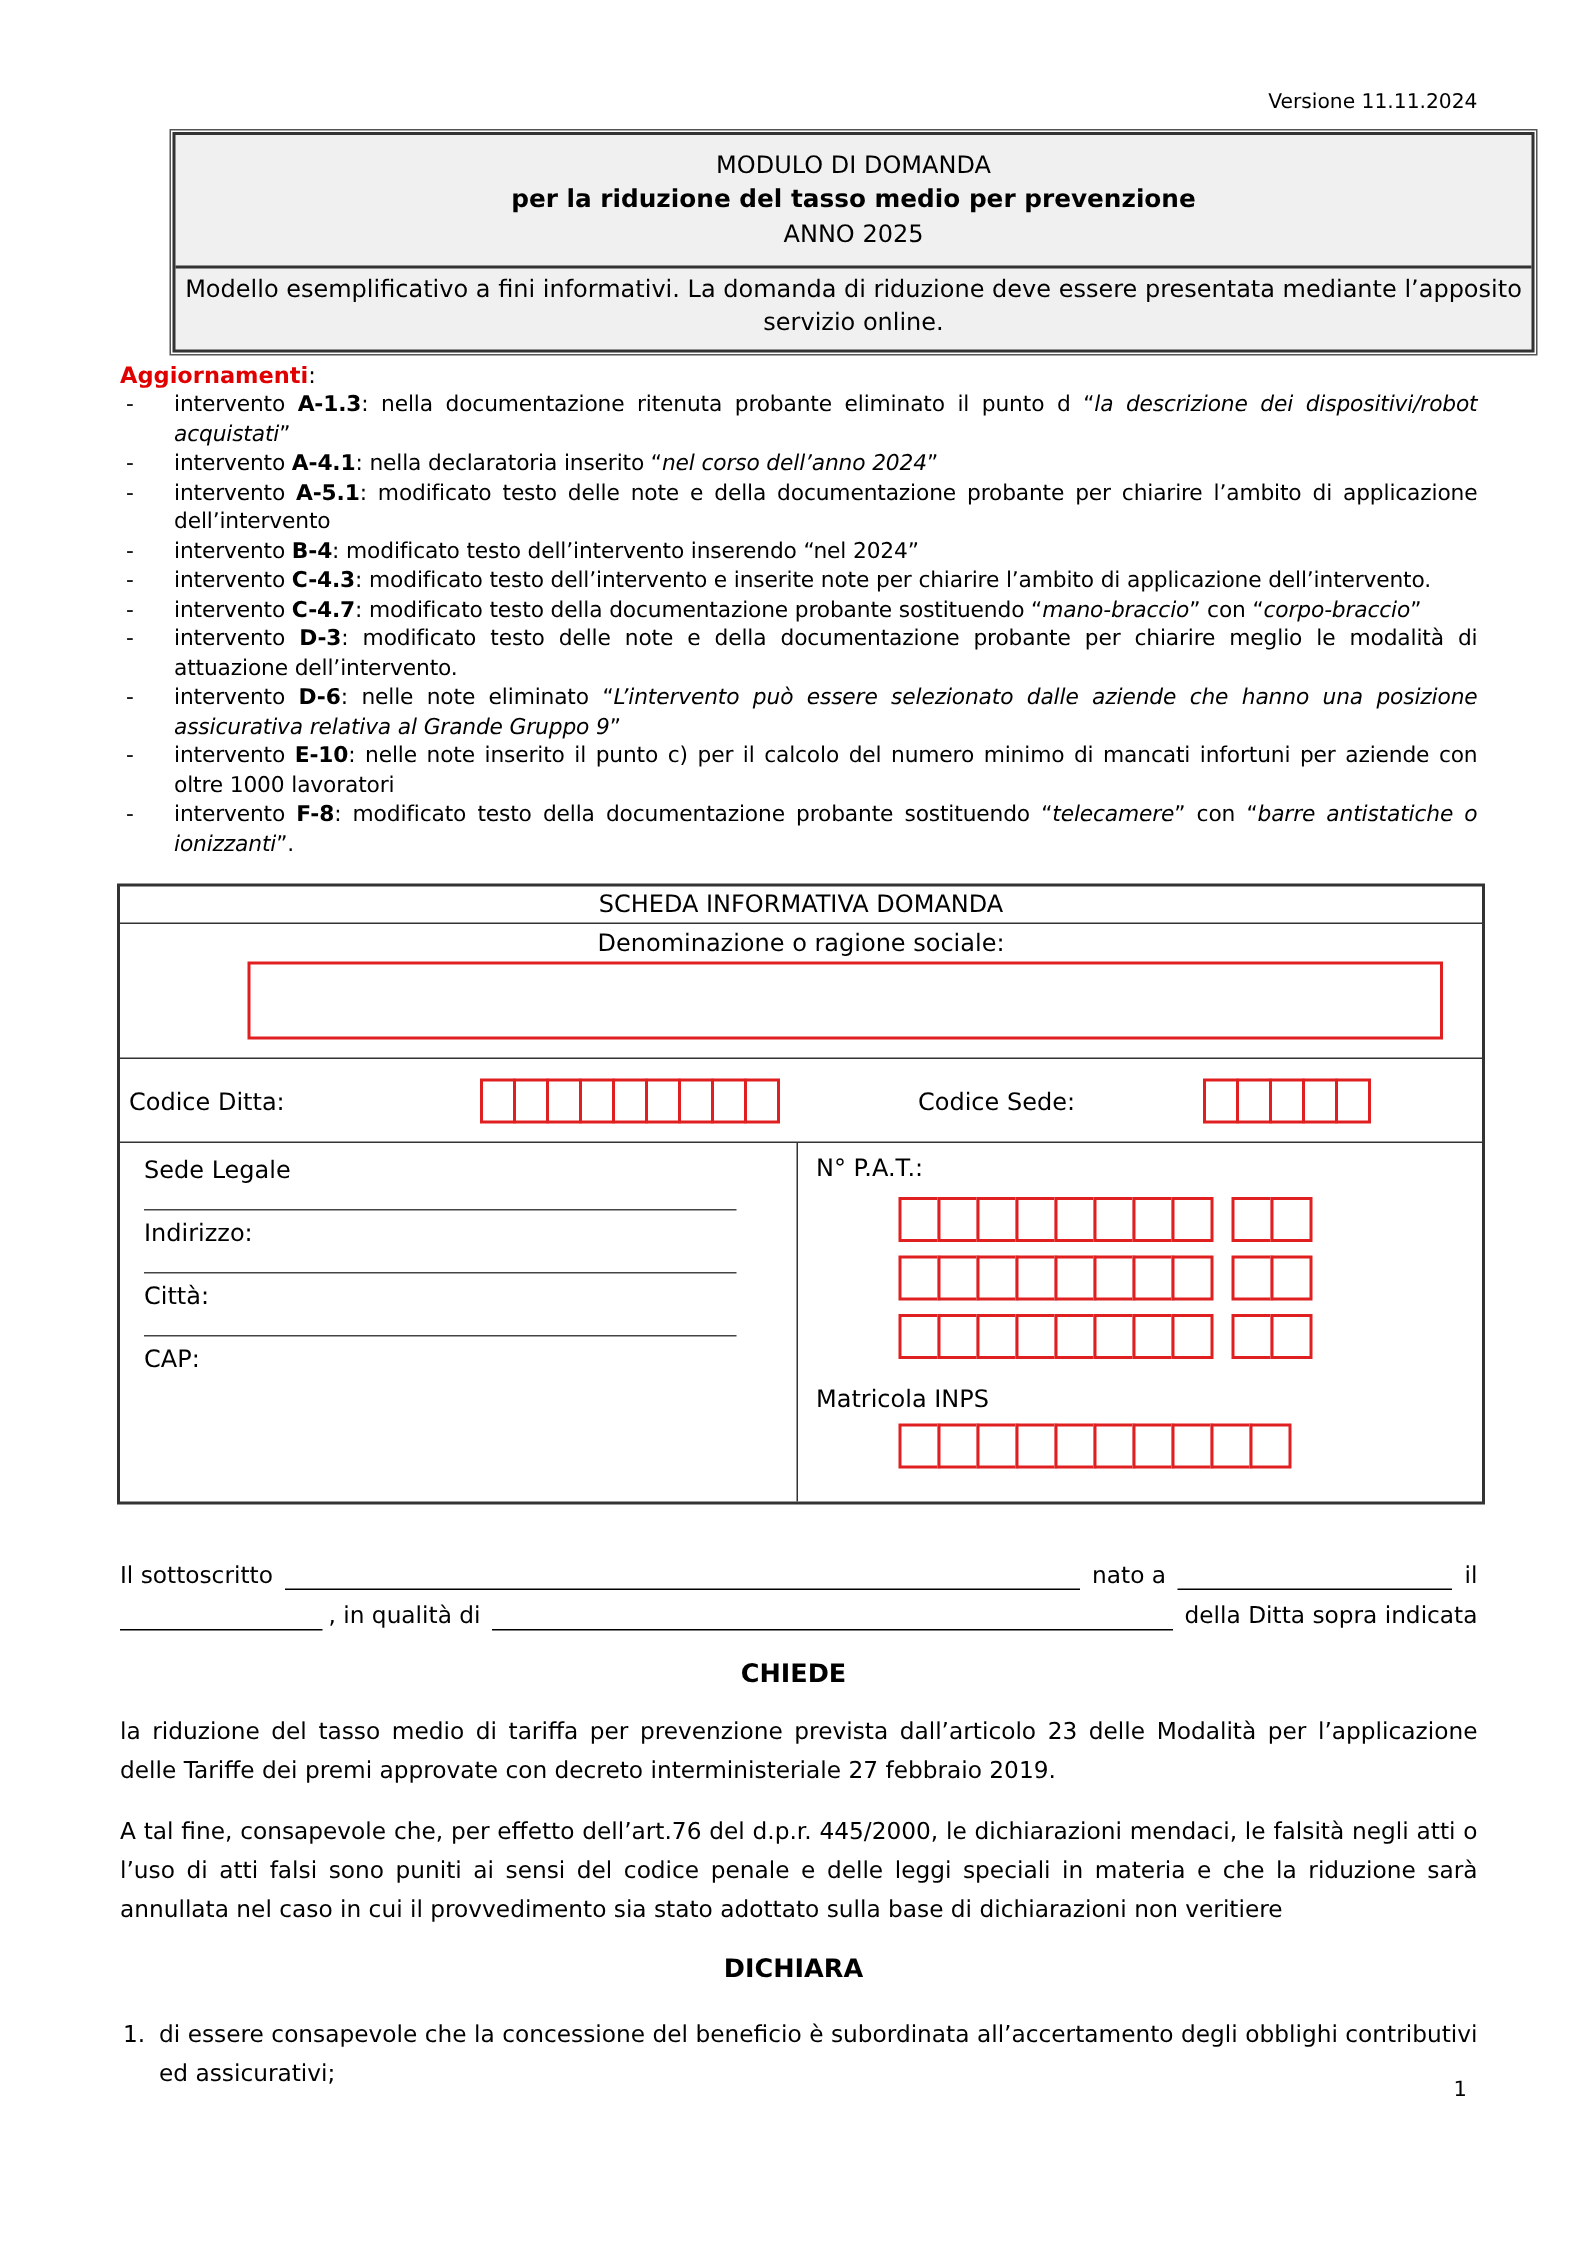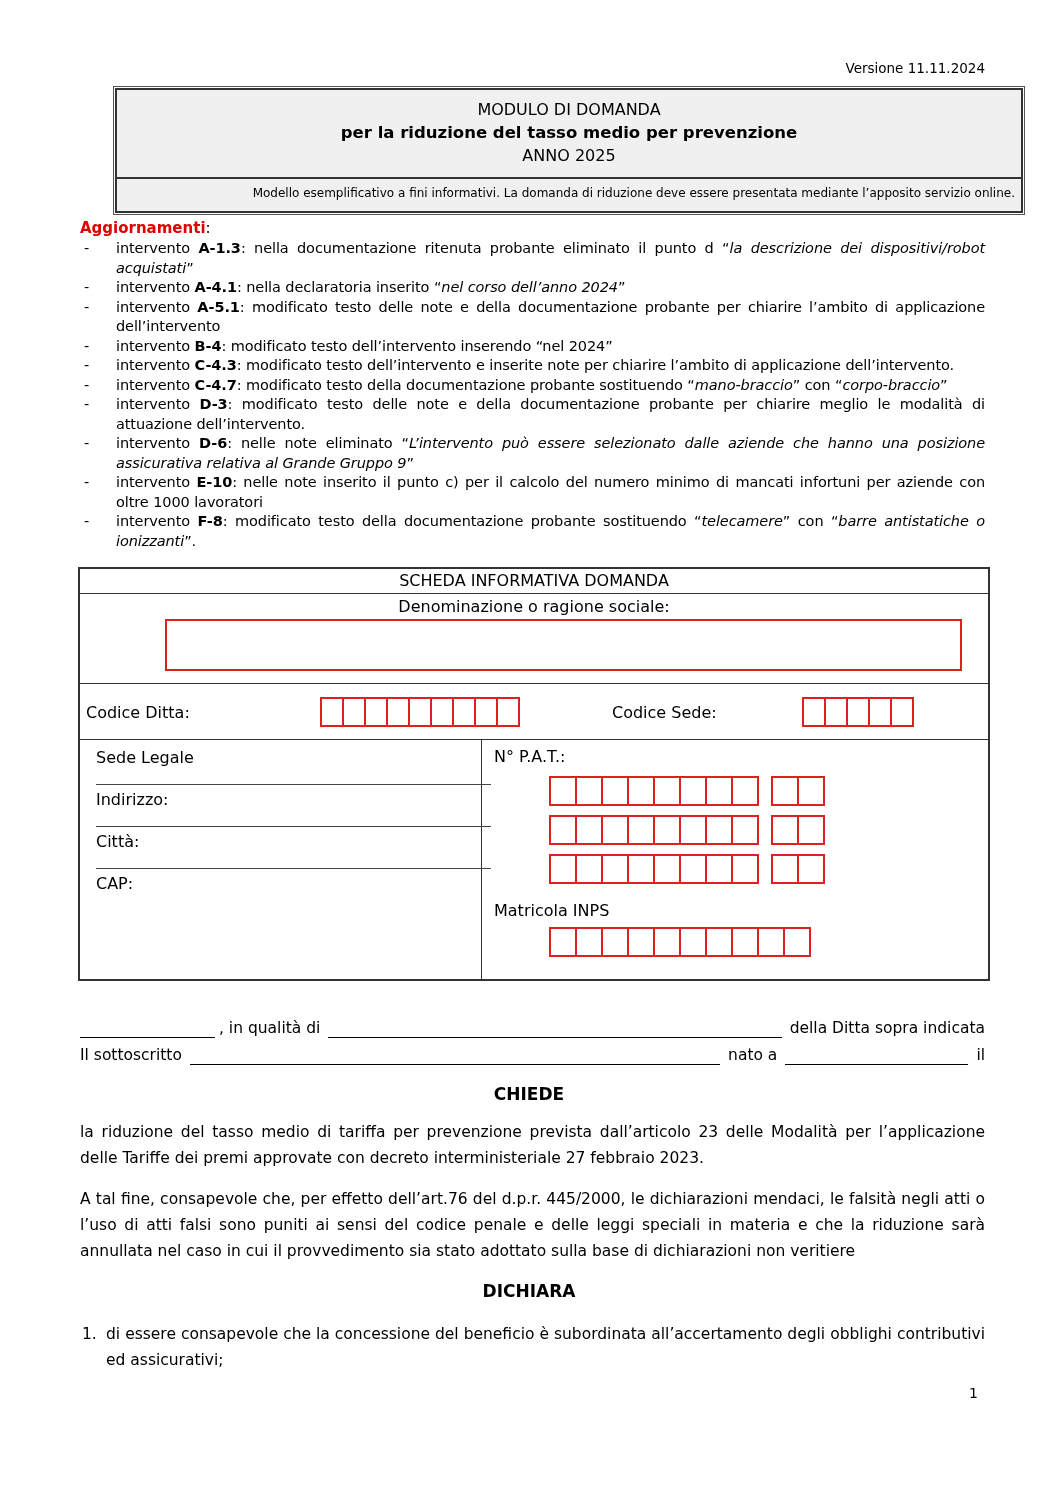--- a/index.html
+++ b/index.html
@@ -15,21 +15,21 @@
   .page{position:relative;width:1058px;height:1497px;background:#fff;overflow:hidden;}
 
   .version{padding:60px 73px 10px 0;text-align:right;font-size:13.5px;}
 
   
   .dbox{margin-left:113px;width:912px;border:1px solid #555;}
   .dbox-inner{margin:1px;border:2px solid #333;background:var(--box-bg);}
   .title-area{text-align:center;padding:8px 4px 10px;}
   .title-line{font-size:16px;line-height:23px;}
   .title-line.b{font-size:16.5px;}
-  .note-area{border-top:2px solid #333;padding:3px 6px 7px;font-size:12px;line-height:22px;text-align:right;}
+  .note-area{border-top:2px solid #333;padding:3px 6px 7px;font-size:16px;line-height:22px;text-align:center;}
 
   
   .agg{margin:3px 73px 0 80px;}
   .agg-heading{font-size:15px;line-height:20px;}
   .agg-heading .red{color:var(--red-heading);font-weight:bold;}
   .agg-list{list-style:none;margin-top:1px;}
   .agg-list li{position:relative;padding-left:36px;font-size:14.5px;line-height:19.5px;text-align:justify;letter-spacing:-0.1px;}
   .agg-list .marker{position:absolute;left:4px;top:0;}
   .b{font-weight:bold;}
   .i{font-style:italic;}
@@ -45,21 +45,21 @@
   .cd-cells{margin-left:122px;}
   .cs-label{margin-left:92px;width:118px;}
   .cs-cells{margin-left:72px;}
   .cellrow{display:flex;}
   .rcell{display:inline-block;width:24px;height:30px;border:2px solid var(--red-cell);background:#fff;}
   .rcell + .rcell{margin-left:-2px;}
   .cellgap{display:inline-block;width:12px;}
   .pat-cells .rcell, .inps-cells .rcell{width:28px;}
 
   .bottom-row{display:flex;}
-  .cell-left{width:402px;border-right:1px solid var(--line);padding:7px 16px 10px;}
+  .cell-left{width:452px;border-right:1px solid var(--line);padding:7px 16px 10px;}
   .cell-right{flex:1;padding:6px 10px 22px 12px;}
   .field-label{font-size:16px;line-height:21px;}
   .field-line{border-bottom:1px solid #444;height:17px;width:395px;margin-bottom:4px;}
   .pat-row{margin-left:55px;margin-top:9px;}
   .inps-label{margin-top:16px;}
   .inps-row{margin-left:55px;margin-top:6px;}
 
   
   .sott{margin:34px 73px 0 80px;font-size:15.5px;}
   .sott-line{display:flex;align-items:flex-end;line-height:27px;}
@@ -205,37 +205,37 @@
             <span class="rcell"></span>
             <span class="rcell"></span>
             <span class="rcell"></span>
           </div>
       </div>
     </div>
   </div>
 
   <div class="sott">
     <div class="sott-line">
-      <span class="blank w135"></span>
-      <span>, in qualità di</span>
-      <span class="blank grow"></span>
-      <span>della Ditta sopra indicata</span>
-    </div>
-    <div class="sott-line">
       <span>Il sottoscritto</span>
       <span class="blank grow"></span>
       <span>nato a</span>
       <span class="blank w185"></span>
       <span>il</span>
     </div>
+    <div class="sott-line">
+      <span class="blank w135"></span>
+      <span>, in qualità di</span>
+      <span class="blank grow"></span>
+      <span>della Ditta sopra indicata</span>
+    </div>
   </div>
 
   <div class="center-head">CHIEDE</div>
 
-  <p class="para">la riduzione del tasso medio di tariffa per prevenzione prevista dall’articolo 23 delle Modalità per l’applicazione delle Tariffe dei premi approvate con decreto interministeriale 27 febbraio 2023.</p>
+  <p class="para">la riduzione del tasso medio di tariffa per prevenzione prevista dall’articolo 23 delle Modalità per l’applicazione delle Tariffe dei premi approvate con decreto interministeriale 27 febbraio 2019.</p>
   <p class="para">A tal fine, consapevole che, per effetto dell’art.76 del d.p.r. 445/2000, le dichiarazioni mendaci, le falsità negli atti o l’uso di atti falsi sono puniti ai sensi del codice penale e delle leggi speciali in materia e che la riduzione sarà annullata nel caso in cui il provvedimento sia stato adottato sulla base di dichiarazioni non veritiere</p>
 
   <div class="center-head dichiara">DICHIARA</div>
 
   <div class="decl">
     <span class="num">1.</span>
     <span>di essere consapevole che la concessione del beneficio è subordinata all’accertamento degli obblighi contributivi ed assicurativi;</span>
   </div>
 
   <div class="page-num">1</div>

